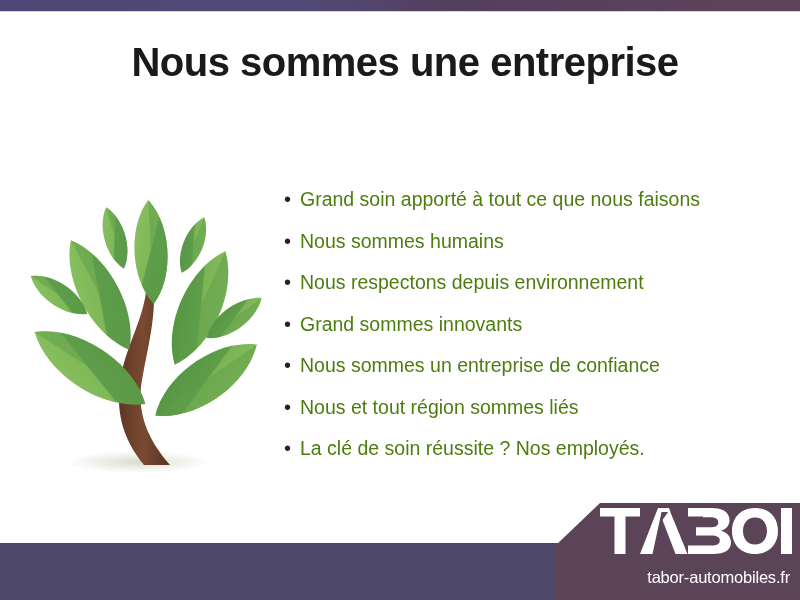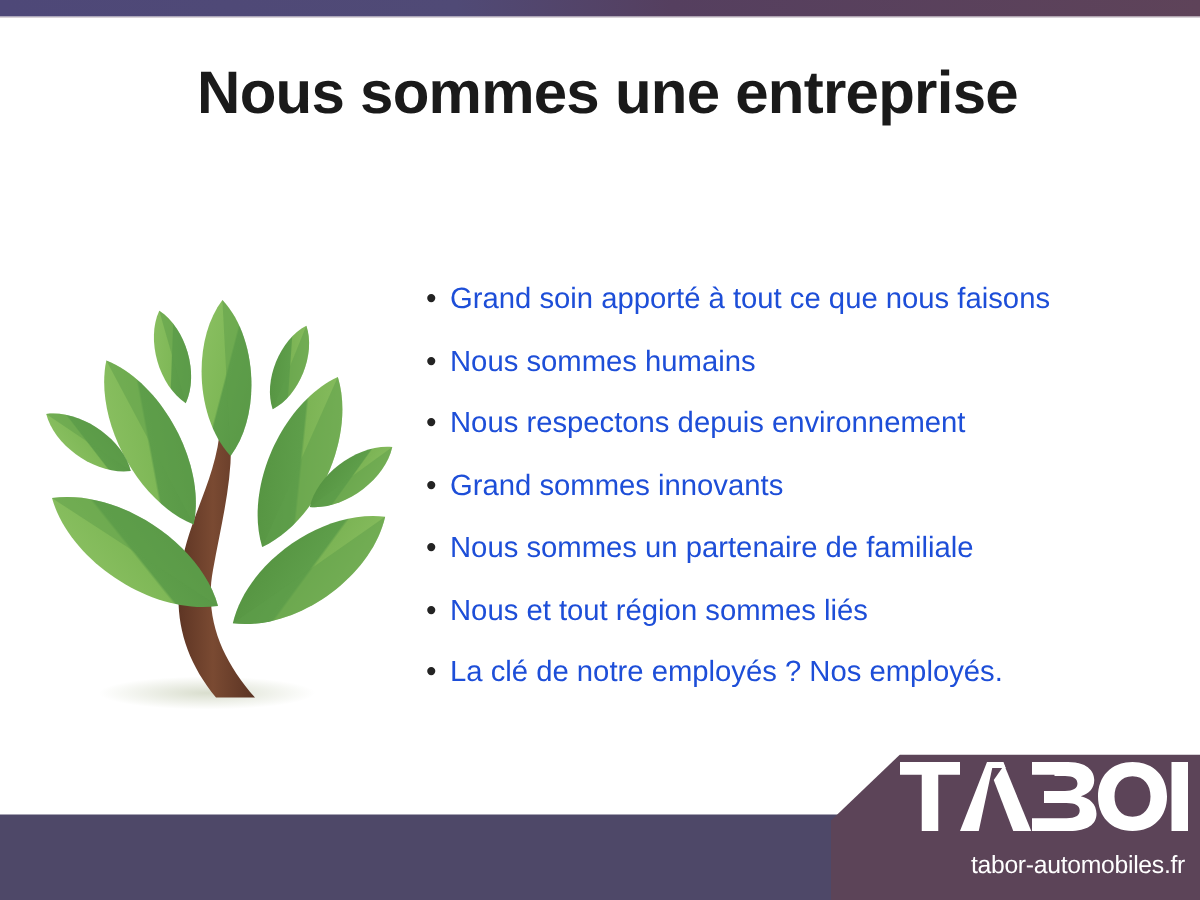--- a/index.html
+++ b/index.html
@@ -83,21 +83,21 @@
   .bullet-dot {
     width: 16px;
     flex: 0 0 16px;
     color: #232323;
     font-size: 20px;
     line-height: 23px;
     text-align: left;
   }
   .bullet-text {
     font-size: 19.5px;
-    color: #1d4ed8;
+    color: #4d7c0f;
     line-height: 23px;
     white-space: nowrap;
   }
 
   
   #footer-left {
     position: absolute;
     left: 0;
     top: 543px;
     width: 800px;
@@ -244,29 +244,29 @@
     <div class="bullet-item">
       <span class="bullet-dot">•</span>
       <span class="bullet-text">Nous respectons depuis environnement</span>
     </div>
     <div class="bullet-item">
       <span class="bullet-dot">•</span>
       <span class="bullet-text">Grand sommes innovants</span>
     </div>
     <div class="bullet-item">
       <span class="bullet-dot">•</span>
-      <span class="bullet-text">Nous sommes un partenaire de familiale</span>
+      <span class="bullet-text">Nous sommes un entreprise de confiance</span>
     </div>
     <div class="bullet-item">
       <span class="bullet-dot">•</span>
       <span class="bullet-text">Nous et tout région sommes liés</span>
     </div>
     <div class="bullet-item">
       <span class="bullet-dot">•</span>
-      <span class="bullet-text">La clé de notre employés ? Nos employés.</span>
+      <span class="bullet-text">La clé de soin réussite ? Nos employés.</span>
     </div>
   </div>
 
   <div id="footer-left"></div>
   <div id="footer-right">
     <svg viewBox="0 0 246 97" width="246" height="97" aria-hidden="true">
       <path d="M46 0 L246 0 L246 97 L0 97 L0 44 Z" fill="#5C4458"></path>
     </svg>
   </div>
 

